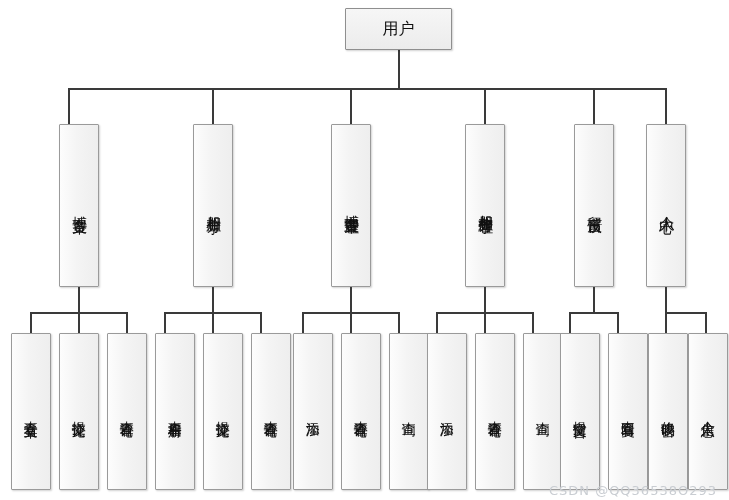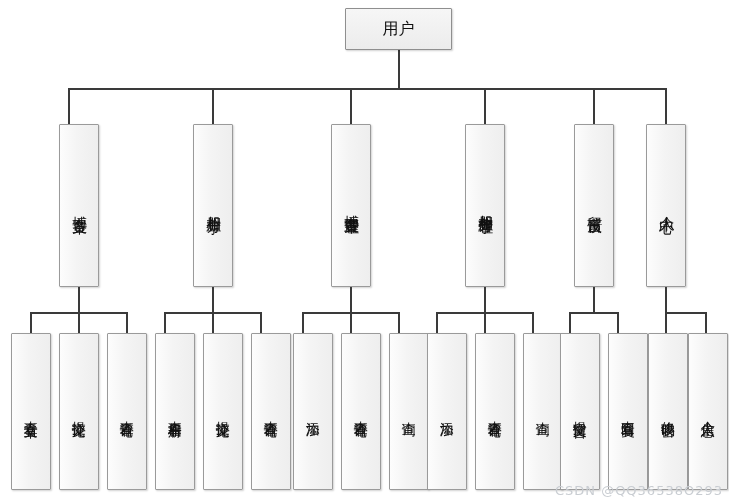--- a/index.html
+++ b/index.html
@@ -66,21 +66,21 @@
   }
   .hline {
     position: absolute;
     height: 2px;
     background: #3a3a3a;
   }
 
   
   #watermark {
     position: absolute;
-    right: 6px;
+    right: 12px;
     bottom: 2px;
     font-size: 13px;
     color: #c9cdd2;
     letter-spacing: 1px;
     font-family: "DejaVu Sans", "Liberation Sans", sans-serif;
     user-select: none;
     white-space: nowrap;
   }
 </style>
 </head>

